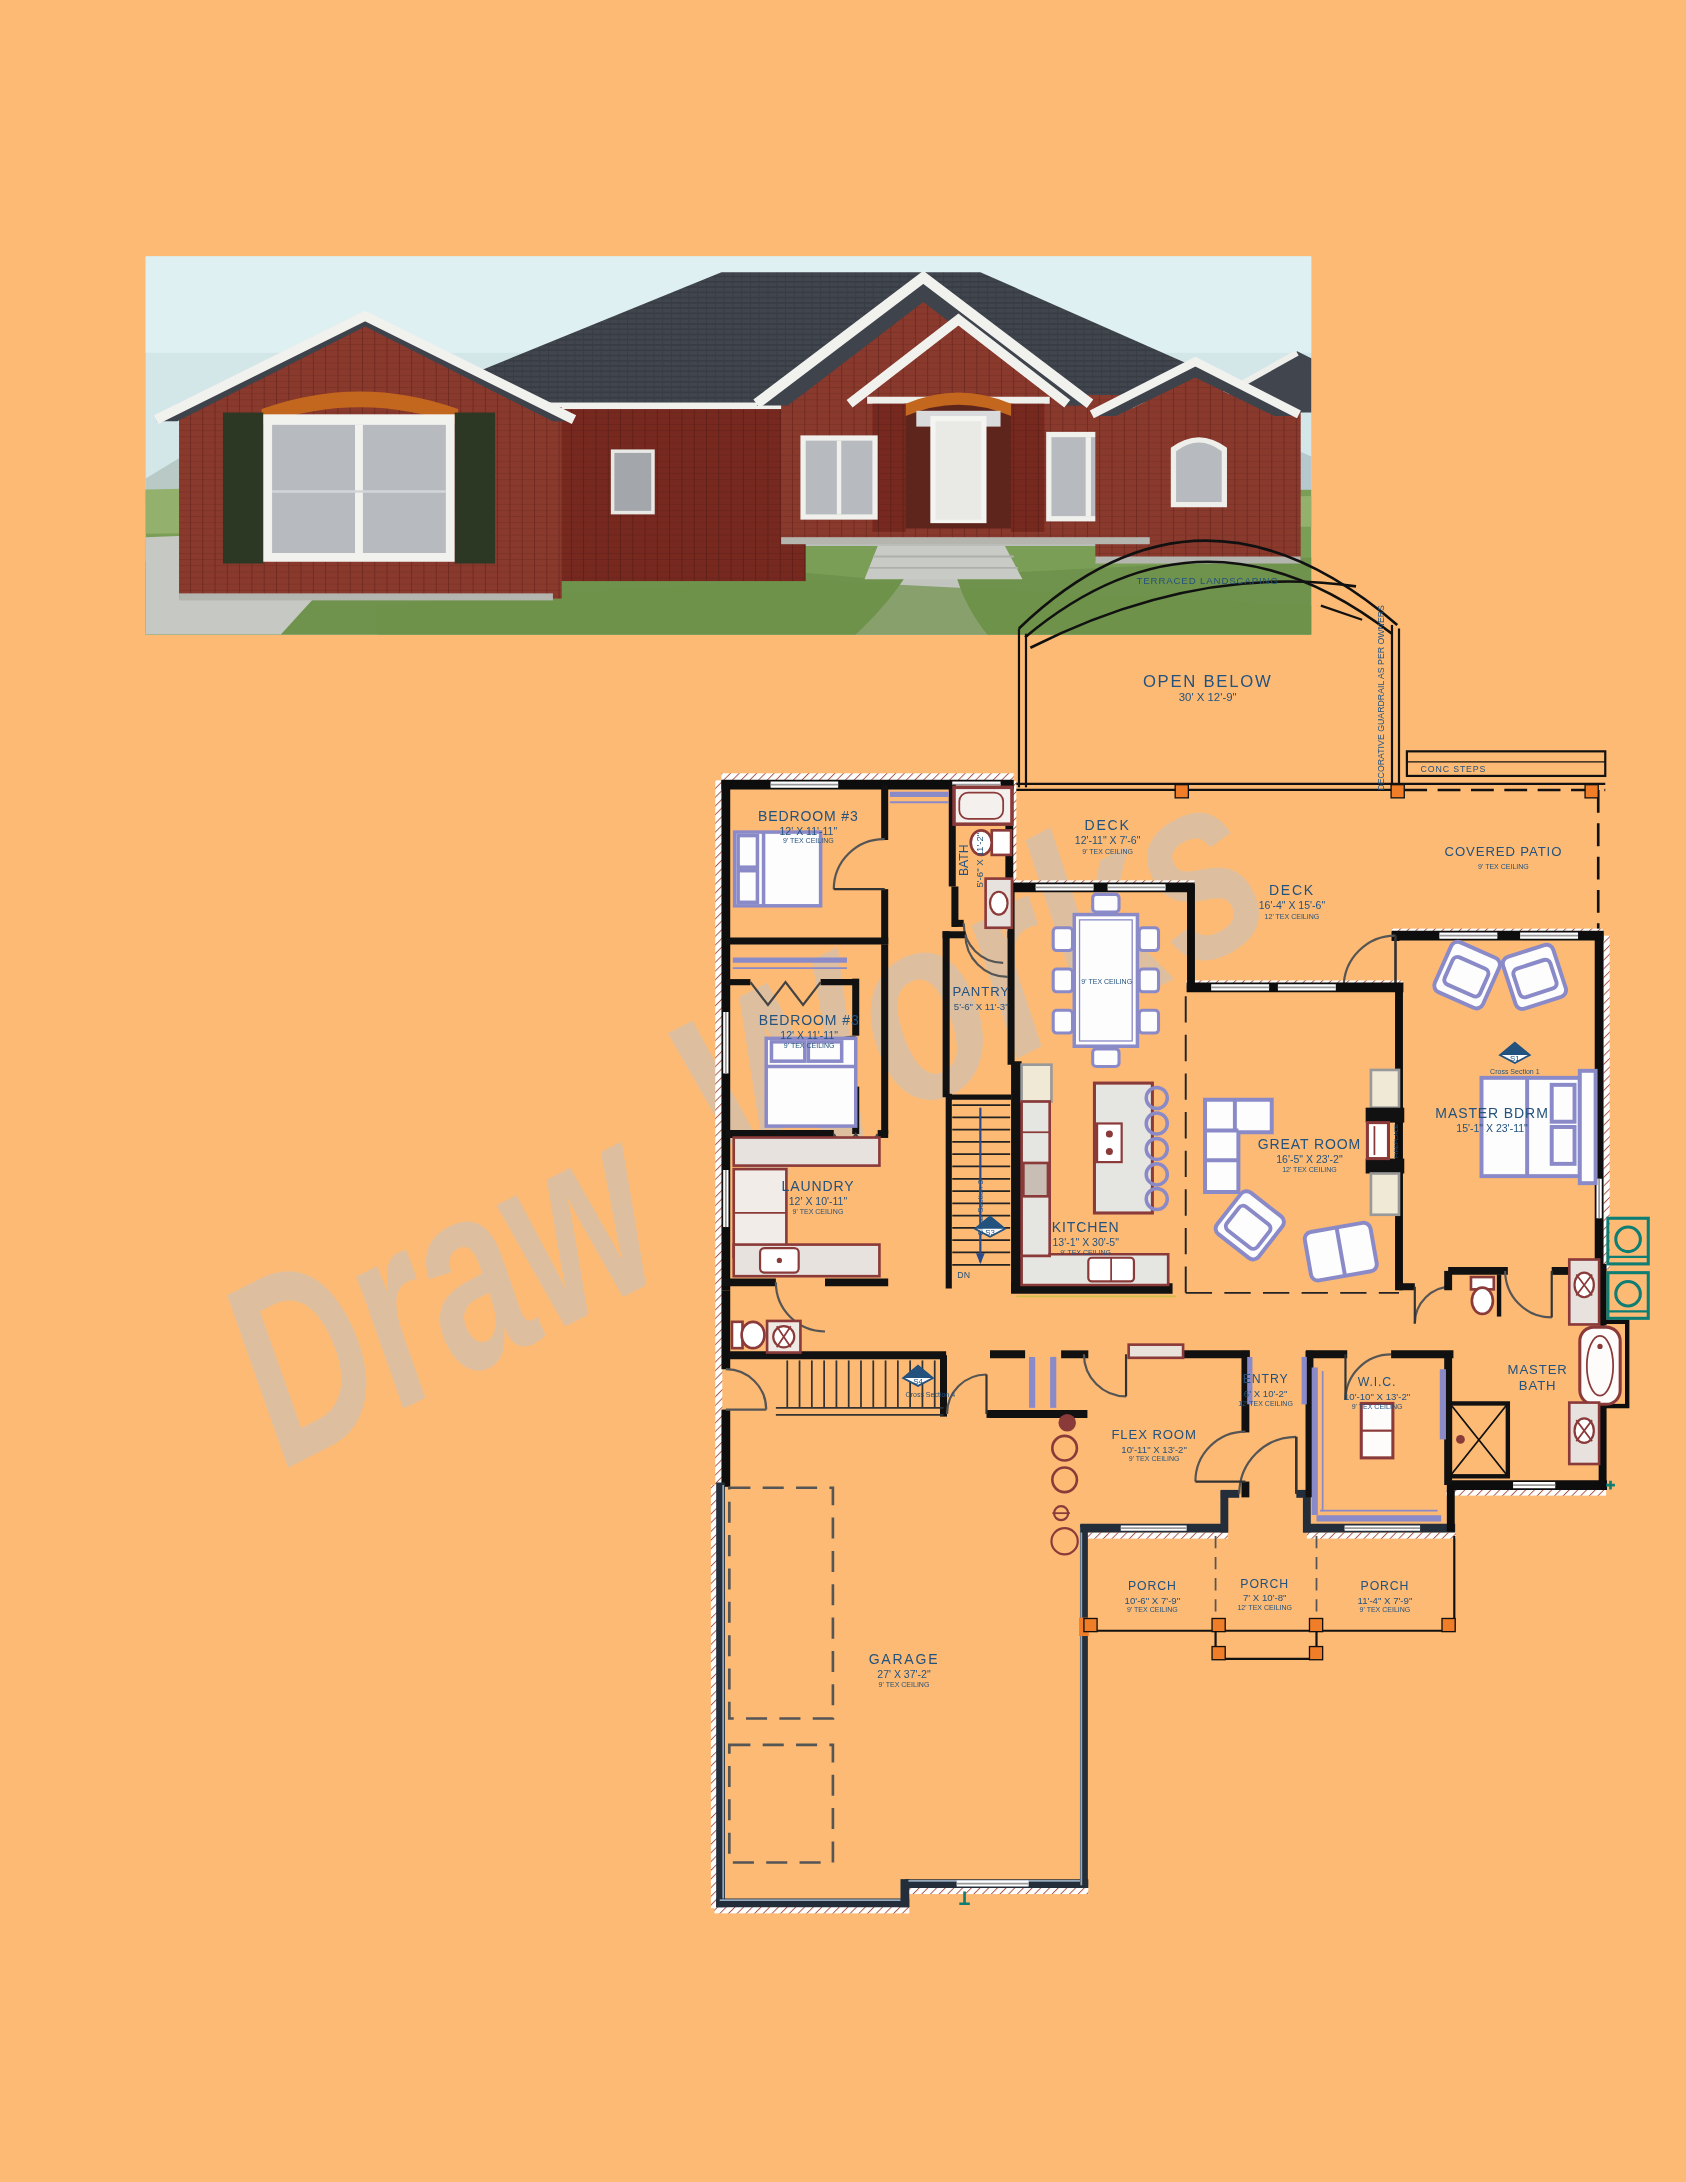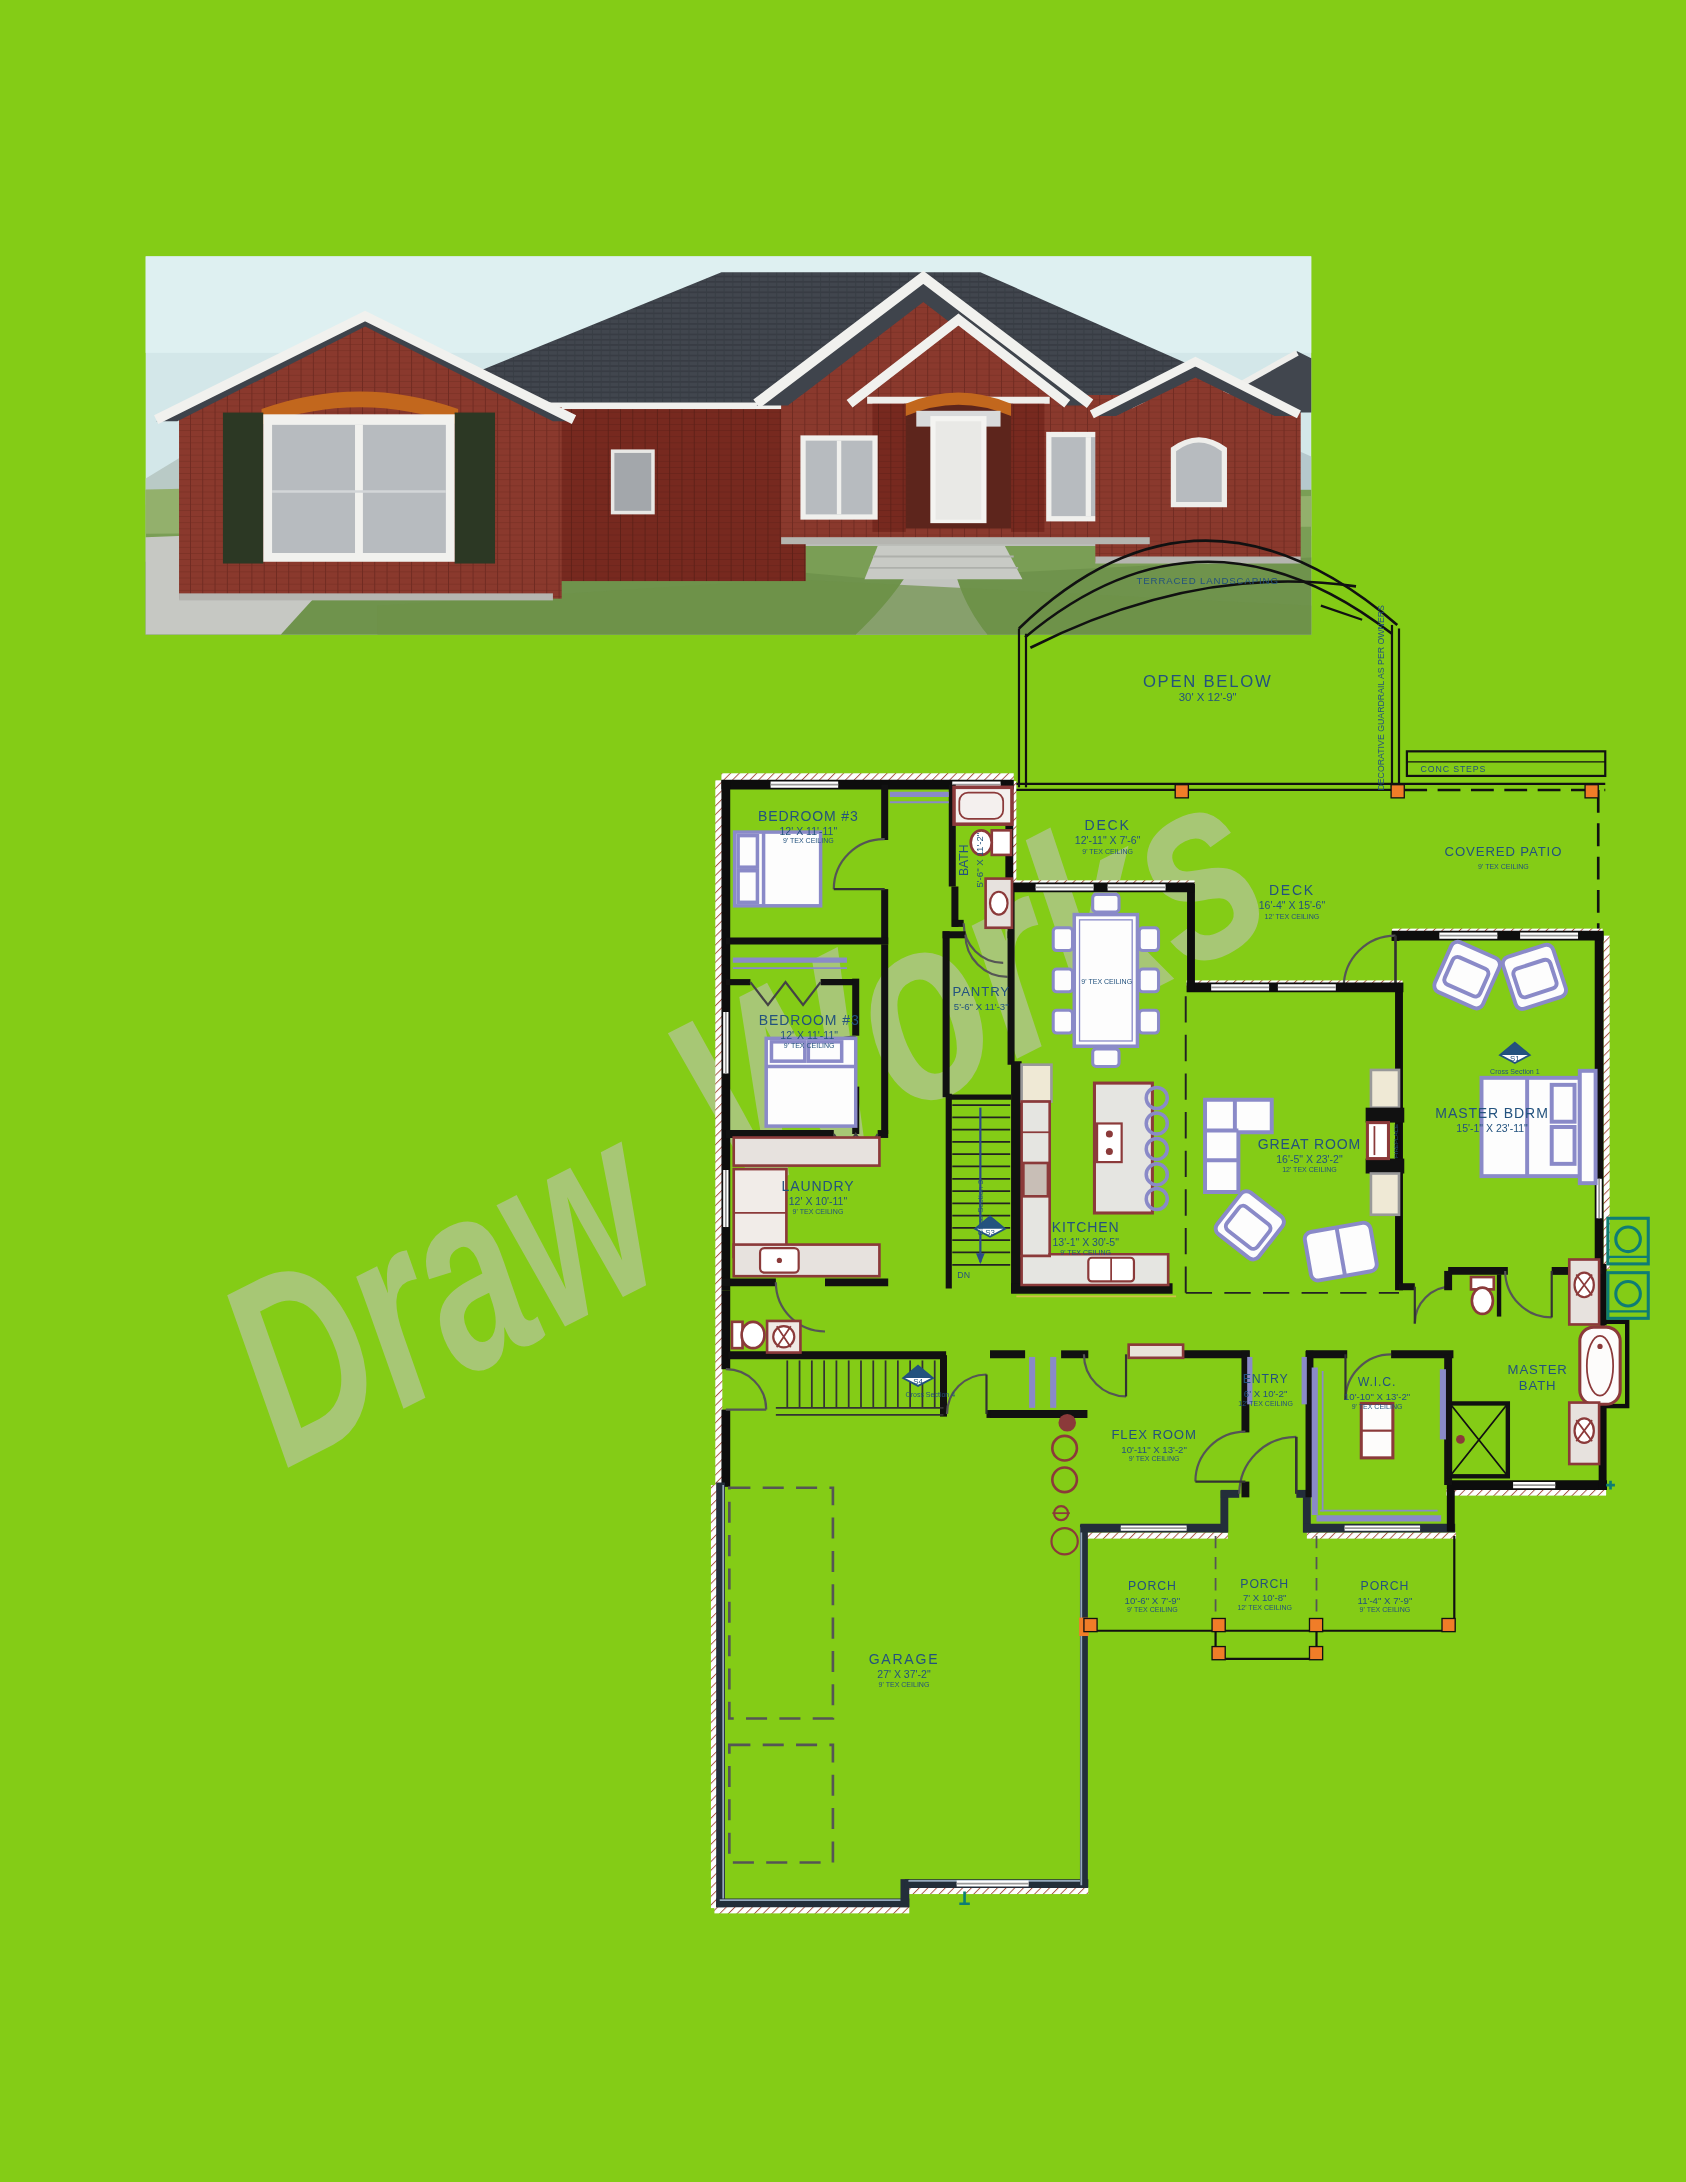--- a/index.html
+++ b/index.html
@@ -1,16 +1,16 @@
 <!DOCTYPE html>
 <html style="font-size:14px"><head>
 <meta charset="utf-8">
 <style>
   html,body{margin:0;padding:0;background:#ffffff;}
-  .page{position:relative;width:1686px;height:2182px;background:#84cc16;overflow:hidden;
+  .page{position:relative;width:1686px;height:2182px;background:#fdba74;overflow:hidden;
         font-family:"Liberation Sans", sans-serif;}
   svg{position:absolute;top:0;left:0;}
   text{font-family:"Liberation Sans", sans-serif;}
 </style>
 </head>
 <body>
 <div class="page">
 <svg width="1686" height="2182" viewBox="0 0 1921 2486">
 <defs>
 <pattern id="hatchR" width="7" height="7" patternUnits="userSpaceOnUse" patternTransform="rotate(45)">

